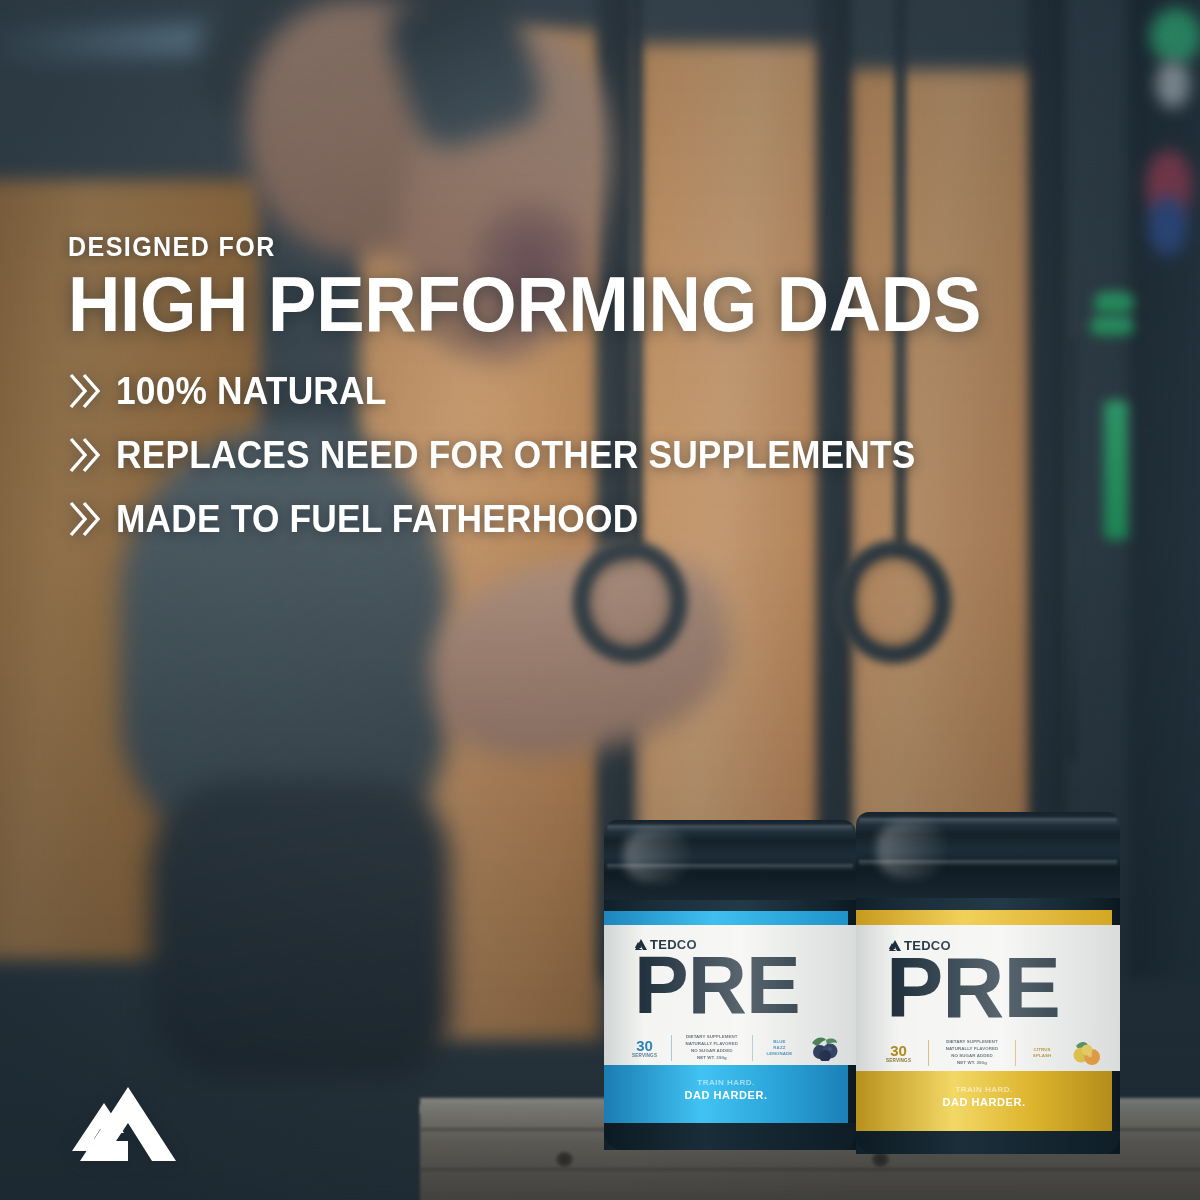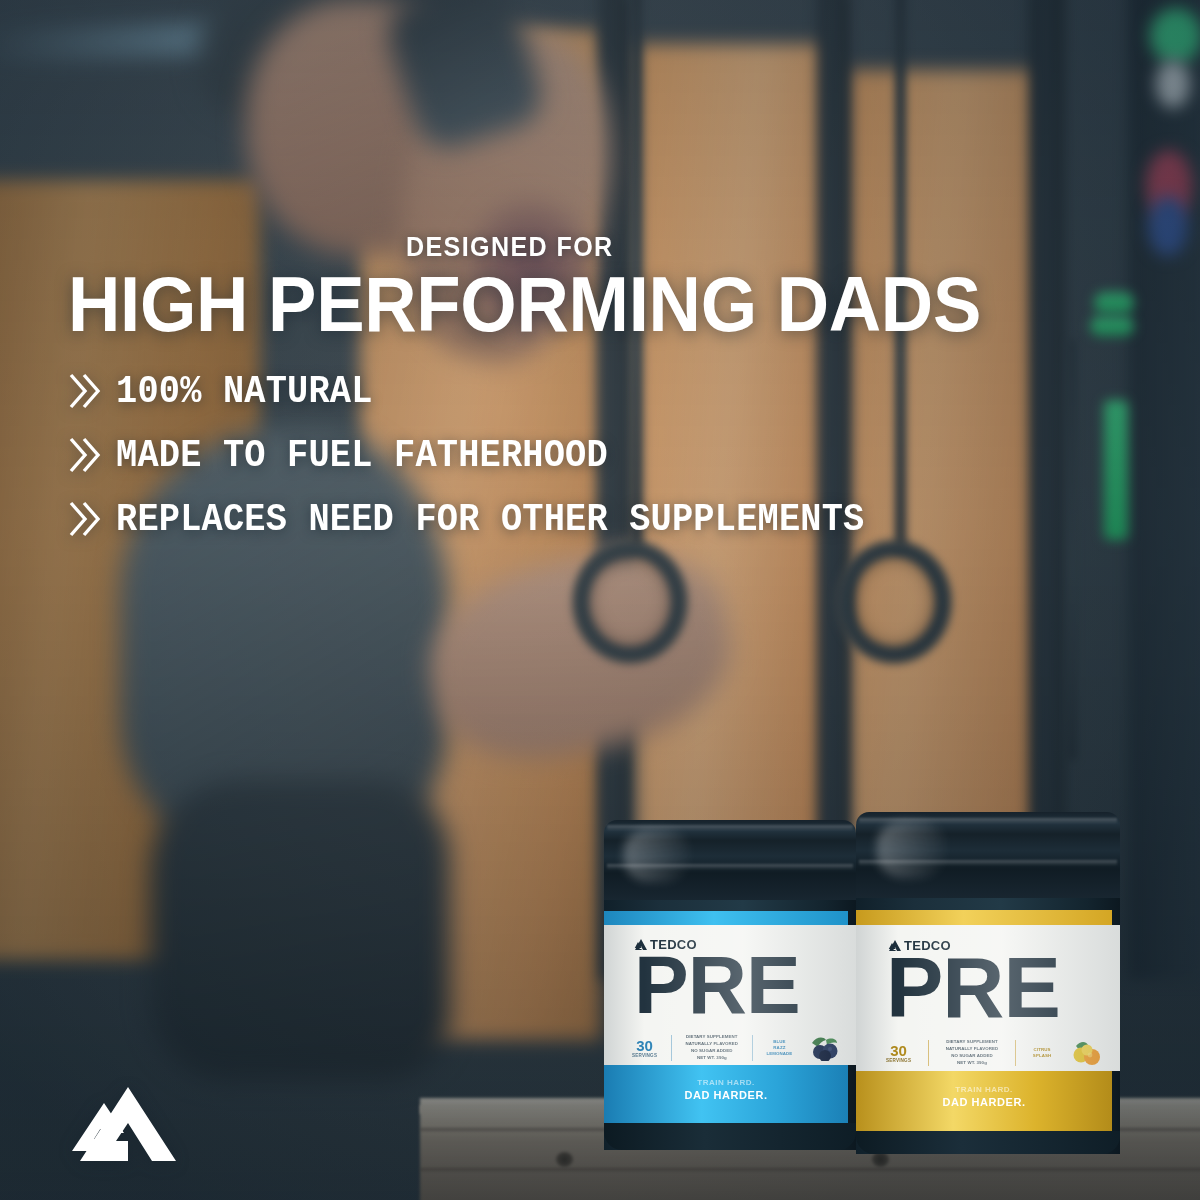--- a/index.html
+++ b/index.html
@@ -97,35 +97,35 @@
     background:radial-gradient(circle,#3b342c,#6d6155); filter:blur(1.6px); }
 
   
   .grade{ position:absolute; inset:0;
     background:linear-gradient(180deg,rgba(46,72,88,.30),rgba(38,60,74,.20) 45%,rgba(30,48,60,.34));
     mix-blend-mode:multiply; }
   .grade2{ position:absolute; inset:0;
     background:radial-gradient(ellipse at 42% 34%, rgba(255,238,220,.10), rgba(18,32,42,.30) 78%); }
 
   
-  .copy{ position:absolute; left:68px; top:232px; width:950px; z-index:6;text-align:center; }
+  .copy{ position:absolute; left:68px; top:232px; width:950px; z-index:6; }
   .eyebrow{
     font-size:27px; font-weight:700; letter-spacing:.055em; color:#fff;
     font-stretch:condensed; transform:scaleX(.93); transform-origin:left center;
     text-shadow:0 1px 10px rgba(20,34,44,.55);
   }
   .headline{
     font-size:78px; line-height:.95; font-weight:700; color:#fff;
     letter-spacing:-.004em; margin-top:4px;
     transform:scaleX(.93); transform-origin:left center;
     text-shadow:0 2px 16px rgba(20,34,44,.5);
     white-space:nowrap;
   }
   .bullets{ list-style:none; margin-top:18px; }
-  .bullet{ display:flex; align-items:center; height:64px;font-family:Liberation Mono, monospace; }
+  .bullet{ display:flex; align-items:center; height:64px; }
   .chev{ width:34px; height:40px; flex:0 0 34px; margin-right:14px;
          filter:drop-shadow(0 2px 7px rgba(20,34,44,.5)); }
   .btext{
     font-size:38px; font-weight:700; color:#fff; letter-spacing:.005em;
     transform:scaleX(.93); transform-origin:left center; white-space:nowrap;
     text-shadow:0 2px 12px rgba(20,34,44,.5);
   }
 
   
   .brandmark{ position:absolute; left:66px; top:1085px; width:112px; height:78px; z-index:6;
@@ -238,28 +238,28 @@
           <path d="M3 4 L17 20 L3 36" fill="none" stroke="#ffffff" stroke-width="3.4" stroke-linejoin="miter"></path>
           <path d="M16 4 L30 20 L16 36" fill="none" stroke="#ffffff" stroke-width="3.4" stroke-linejoin="miter"></path>
         </svg>
         <span class="btext">100% NATURAL</span>
       </li>
       <li class="bullet">
         <svg class="chev" viewBox="0 0 34 40">
           <path d="M3 4 L17 20 L3 36" fill="none" stroke="#ffffff" stroke-width="3.4" stroke-linejoin="miter"></path>
           <path d="M16 4 L30 20 L16 36" fill="none" stroke="#ffffff" stroke-width="3.4" stroke-linejoin="miter"></path>
         </svg>
-        <span class="btext">MADE TO FUEL FATHERHOOD</span>
+        <span class="btext">REPLACES NEED FOR OTHER SUPPLEMENTS</span>
       </li>
       <li class="bullet">
         <svg class="chev" viewBox="0 0 34 40">
           <path d="M3 4 L17 20 L3 36" fill="none" stroke="#ffffff" stroke-width="3.4" stroke-linejoin="miter"></path>
           <path d="M16 4 L30 20 L16 36" fill="none" stroke="#ffffff" stroke-width="3.4" stroke-linejoin="miter"></path>
         </svg>
-        <span class="btext">REPLACES NEED FOR OTHER SUPPLEMENTS</span>
+        <span class="btext">MADE TO FUEL FATHERHOOD</span>
       </li>
     </ul>
   </div>
 
   <svg class="brandmark" viewBox="0 0 112 78">
     <path d="M62 2 L110 76 L86 76 L62 38 L50 56 L62 56 L62 76 L14 76 Z" fill="#ffffff"></path>
     <path d="M38 18 L58 48 L44 48 L38 38 L28 54 L48 54 L48 66 L6 66 Z" fill="#ffffff"></path>
     <path d="M38 26 L48 44 L28 44 Z" fill="#ffffff"></path>
   </svg>
 

